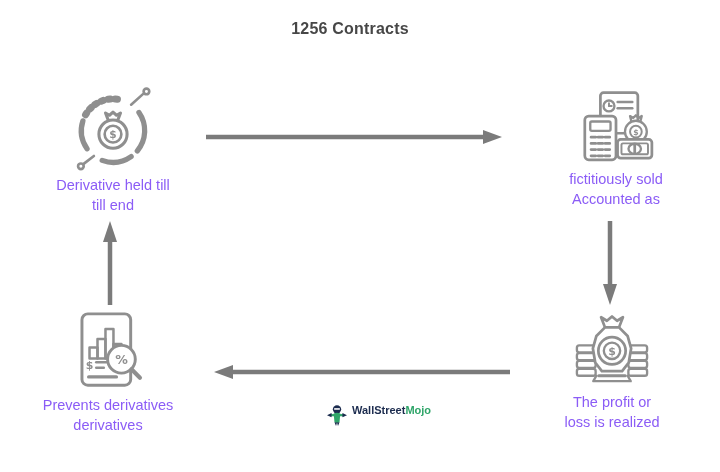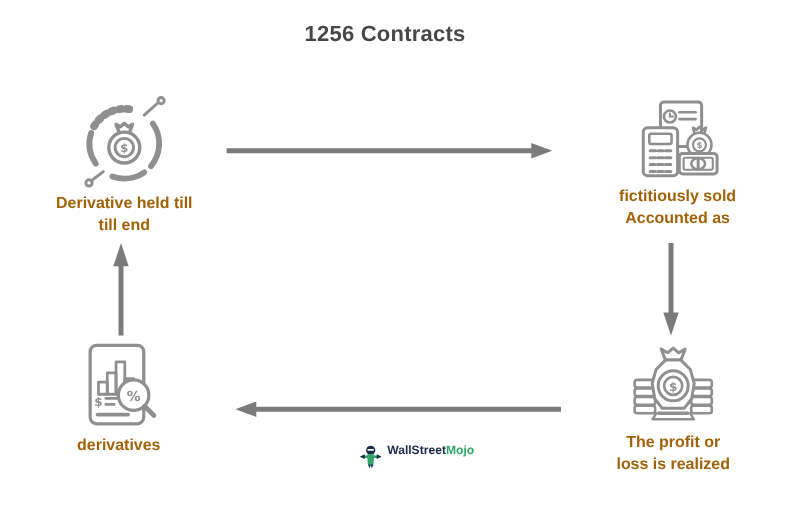--- a/index.html
+++ b/index.html
@@ -2,25 +2,25 @@
 <html><head>
 <meta charset="utf-8">
 <style>
   html,body{margin:0;padding:0;background:#fff;}
   .canvas{
     position:relative;width:720px;height:472px;background:#ffffff;
     font-family:"Liberation Sans","DejaVu Sans",sans-serif;overflow:hidden;
   }
   .title{
     position:absolute;left:0;right:20px;top:20px;margin:0;
-    text-align:center;font-size:20px;font-weight:700;color:#474747;letter-spacing:.2px;
+    text-align:center;font-size:16px;font-weight:700;color:#474747;letter-spacing:.2px;
   }
   .node{position:absolute;display:flex;flex-direction:column;align-items:center;}
-  .node .label{margin-top:3px;text-align:center;font-size:14.5px;font-weight:700;
-    color:#a16207;line-height:20px;}
+  .node .label{margin-top:3px;text-align:center;font-size:14.5px;font-weight:400;
+    color:#8b5cf6;line-height:20px;}
   .node .label span{display:block;}
   .icon{display:block;}
   .icon path,.icon rect,.icon circle,.icon line,.icon ellipse{
     stroke:#8f8f8f;fill:none;stroke-linecap:round;stroke-linejoin:round;
   }
   .icon .wfill{fill:#ffffff;}
   .icon text{fill:#8f8f8f;stroke:none;font-weight:700;
     font-family:"DejaVu Sans",sans-serif;text-anchor:middle;}
   .arrow{position:absolute;}
   .arrow line{stroke:#7b7b7b;stroke-width:4.5;}
@@ -117,20 +117,21 @@
       <rect x="56.5" y="43" width="9.5" height="17" stroke-width="3"></rect>
       <text x="28" y="73" font-size="13">$</text>
       <line x1="36" y1="64.5" x2="48" y2="64.5" stroke-width="3"></line>
       <line x1="36" y1="71" x2="45" y2="71" stroke-width="3"></line>
       <line x1="27" y1="82" x2="60" y2="82" stroke-width="4"></line>
       <circle cx="66" cy="61" r="16.5" stroke-width="3.5" class="wfill"></circle>
       <text x="66" y="67" font-size="15">%</text>
       <line x1="78" y1="73" x2="88" y2="83" stroke-width="5"></line>
     </svg>
     <div class="label">
+      <span>Prevents derivatives</span>
       <span>derivatives</span>
     </div>
   </div>
 
   <svg class="arrow" style="left:203px;top:127px;" width="302" height="20">
     <line x1="3" y1="10" x2="281" y2="10"></line>
     <polygon points="280,3 299,10 280,17"></polygon>
   </svg>
 
   <svg class="arrow" style="left:598px;top:218px;" width="24" height="90">

